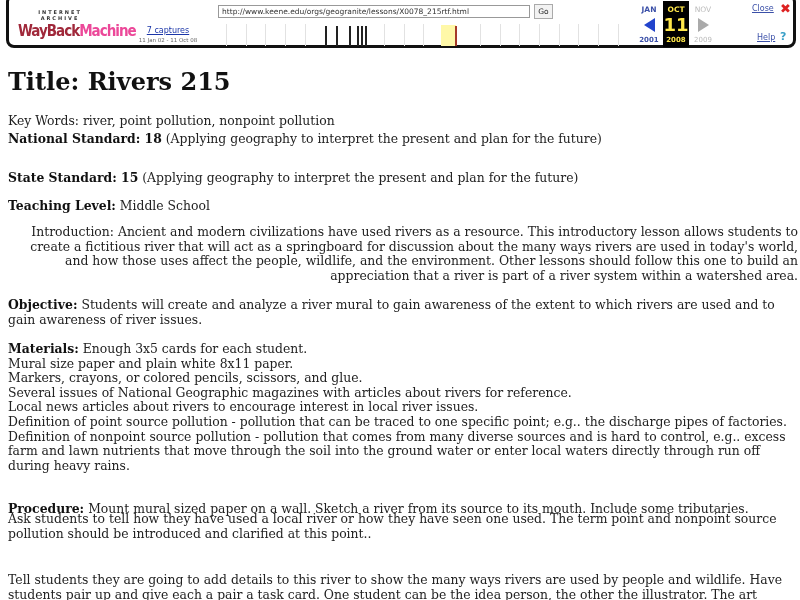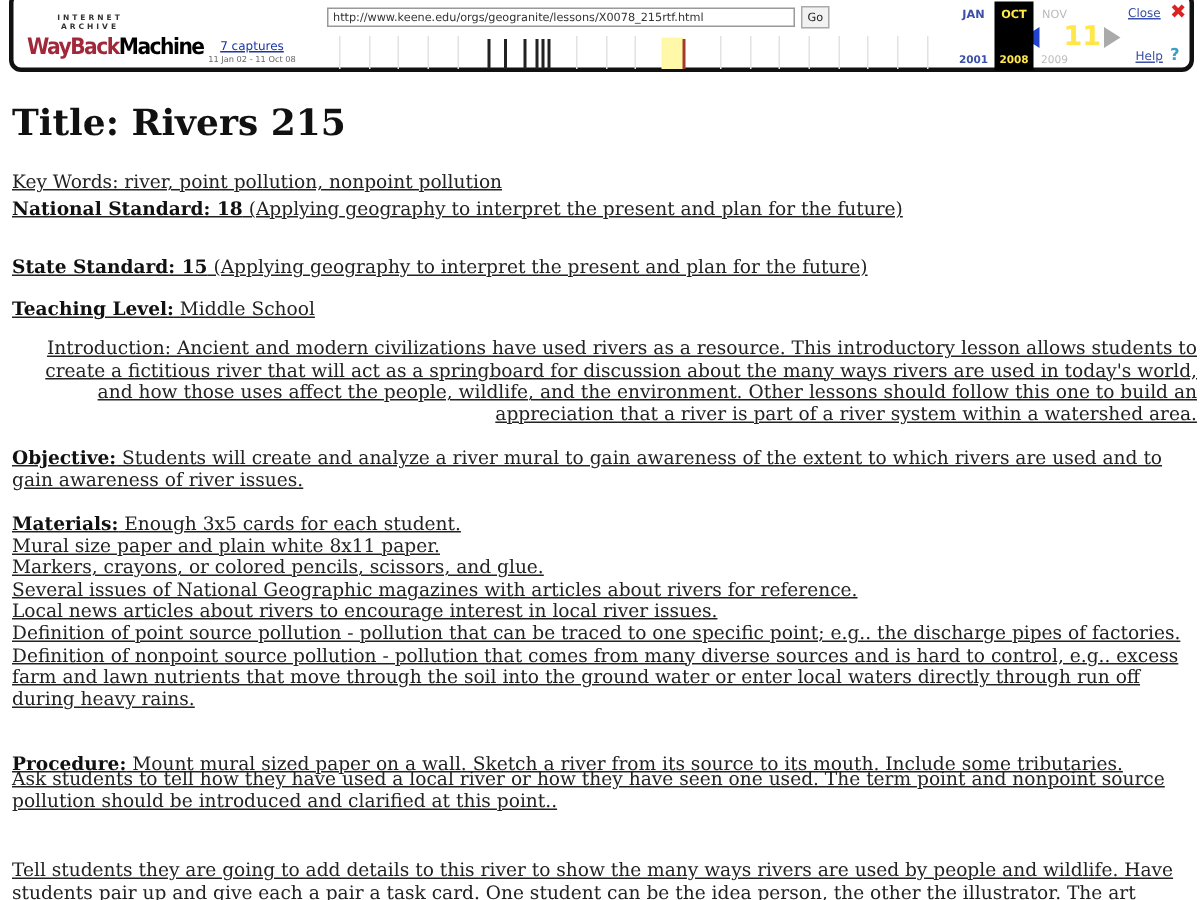--- a/index.html
+++ b/index.html
@@ -6,53 +6,53 @@
   html, body { margin: 0; padding: 0; background: #ffffff; }
   body { width: 800px; height: 600px; overflow: hidden; position: relative; font-family: "DejaVu Serif", serif; color: #222; }
 
   
   .wb-bar { position: absolute; left: 0; top: 0; width: 800px; height: 52px; background: #fff; }
   .wb-frame { position: absolute; left: 6px; top: -6px; width: 790px; height: 54px; border: 3px solid #111; border-radius: 8px; background: #fff; }
   .wb-logo { position: absolute; left: 18px; top: 9px; width: 84px; height: 30px; }
   .wb-logo .ia { font-family: "DejaVu Sans", sans-serif; font-size: 5px; letter-spacing: 2px; color: #333; font-weight: bold; display: block; text-align: center; }
   .wb-logo .wm { display: block; margin-top: 2px; font-family: "DejaVu Sans Condensed", "DejaVu Sans", sans-serif; font-size: 15px; font-weight: bold; letter-spacing: -1px; line-height: 16px; white-space: nowrap; }
   .wb-logo .wm .way { color: #a0283a; }
-  .wb-logo .wm .mach { color: #000000; }
+  .wb-logo .wm .mach { color: #ec4899; }
   .wb-captures { position: absolute; left: 128px; top: 26px; width: 80px; text-align: center; }
   .wb-captures a { font-family: "DejaVu Sans", sans-serif; font-size: 8px; color: #1a35a8; text-decoration: underline; display: block; }
   .wb-captures .range { font-family: "DejaVu Sans", sans-serif; font-size: 5.5px; color: #666; display: block; margin-top: 2px; }
   .wb-url { position: absolute; left: 218px; top: 5px; width: 312px; height: 13px; border: 1px solid #999; font-family: "DejaVu Sans", sans-serif; font-size: 7.5px; color: #333; padding: 1px 3px; line-height: 10px; background: #fff; }
   .wb-go { position: absolute; left: 534px; top: 4px; width: 19px; height: 15px; border: 1px solid #aaa; background: #f2f2f2; font-family: "DejaVu Sans", sans-serif; font-size: 7.5px; text-align: center; line-height: 13px; color: #222; }
   .wb-sparkline { position: absolute; left: 212px; top: 24px; width: 410px; height: 22px; }
   .wb-sparkline .yr { position: absolute; top: 0; width: 1px; height: 22px; background: #e2e2e2; }
   .wb-sparkline .cap { position: absolute; top: 2px; width: 2px; height: 20px; background: #222; }
   .wb-sparkline .hl { position: absolute; top: 1px; width: 15px; height: 21px; background: #fff8a8; }
   .wb-sparkline .cur { position: absolute; top: 2px; width: 2px; height: 20px; background: #a53a2a; }
   .wb-months { position: absolute; left: 636px; top: 1px; width: 80px; height: 46px; }
   .wb-months .col { position: absolute; top: 0; width: 26px; text-align: center; font-family: "DejaVu Sans", sans-serif; font-weight: bold; }
   .wb-months .prev { left: 0; }
   .wb-months .curcol { left: 27px; background: #000; height: 46px; }
   .wb-months .next { left: 54px; }
   .wb-months .mon { font-size: 7.5px; display: block; margin-top: 4px; }
-  .wb-months .day { font-size: 18px; display: block; height: 22px; line-height: 22px; padding-left: 46px; }
+  .wb-months .day { font-size: 18px; display: block; height: 22px; line-height: 22px; }
   .wb-months .yrl { font-size: 7px; display: block; }
   .wb-months .prev .mon, .wb-months .prev .yrl { color: #3b50a8; }
   .wb-months .curcol .mon, .wb-months .curcol .day, .wb-months .curcol .yrl { color: #ffe74a; }
   .wb-months .next .mon, .wb-months .next .yrl { color: #bbb; font-weight: normal; }
   .arrow-left { width: 0; height: 0; border-top: 7px solid transparent; border-bottom: 7px solid transparent; border-right: 11px solid #2244cc; display: inline-block; margin-top: 4px; }
   .arrow-right { width: 0; height: 0; border-top: 7px solid transparent; border-bottom: 7px solid transparent; border-left: 11px solid #aaa; display: inline-block; margin-top: 4px; }
   .wb-close { position: absolute; left: 752px; top: 4px; font-family: "DejaVu Sans", sans-serif; font-size: 8px; color: #3b50a8; text-decoration: underline; }
   .wb-close-x { position: absolute; left: 780px; top: 1px; font-family: "DejaVu Sans", sans-serif; font-size: 13px; font-weight: bold; color: #dd2222; }
   .wb-help { position: absolute; left: 757px; top: 33px; font-family: "DejaVu Sans", sans-serif; font-size: 8px; color: #3b50a8; text-decoration: underline; }
   .wb-help-q { position: absolute; left: 780px; top: 30px; font-family: "DejaVu Sans", sans-serif; font-size: 11px; font-weight: bold; color: #3aa0c8; }
 
   
   .doc { position: absolute; left: 8px; top: 60px; width: 792px; }
   .doc h1 { font-family: "DejaVu Serif", serif; font-size: 24px; font-weight: bold; margin: 8px 0 0 0; line-height: 28px; color: #111; }
-  .doc p { font-size: 12.4px; line-height: 14.6px; margin: 0; color: #222; text-decoration: underline; }
+  .doc p { font-size: 12.4px; line-height: 14.6px; margin: 0; color: #222; }
   .doc p b { font-weight: bold; color: #111; }
   .p-key { position: absolute; top: 54px; }
   .p-nat { position: absolute; top: 72px; }
   .p-state { position: absolute; top: 111px; }
   .p-teach { position: absolute; top: 139px; }
   .p-intro { position: absolute; top: 165px; width: 790px; text-align: right; }
   .p-obj { position: absolute; top: 238px; width: 790px; }
   .p-mat { position: absolute; top: 282px; width: 792px; }
   .p-proc { position: absolute; top: 442px; }
   .p-ask { position: absolute; top: 452px; width: 790px; }

